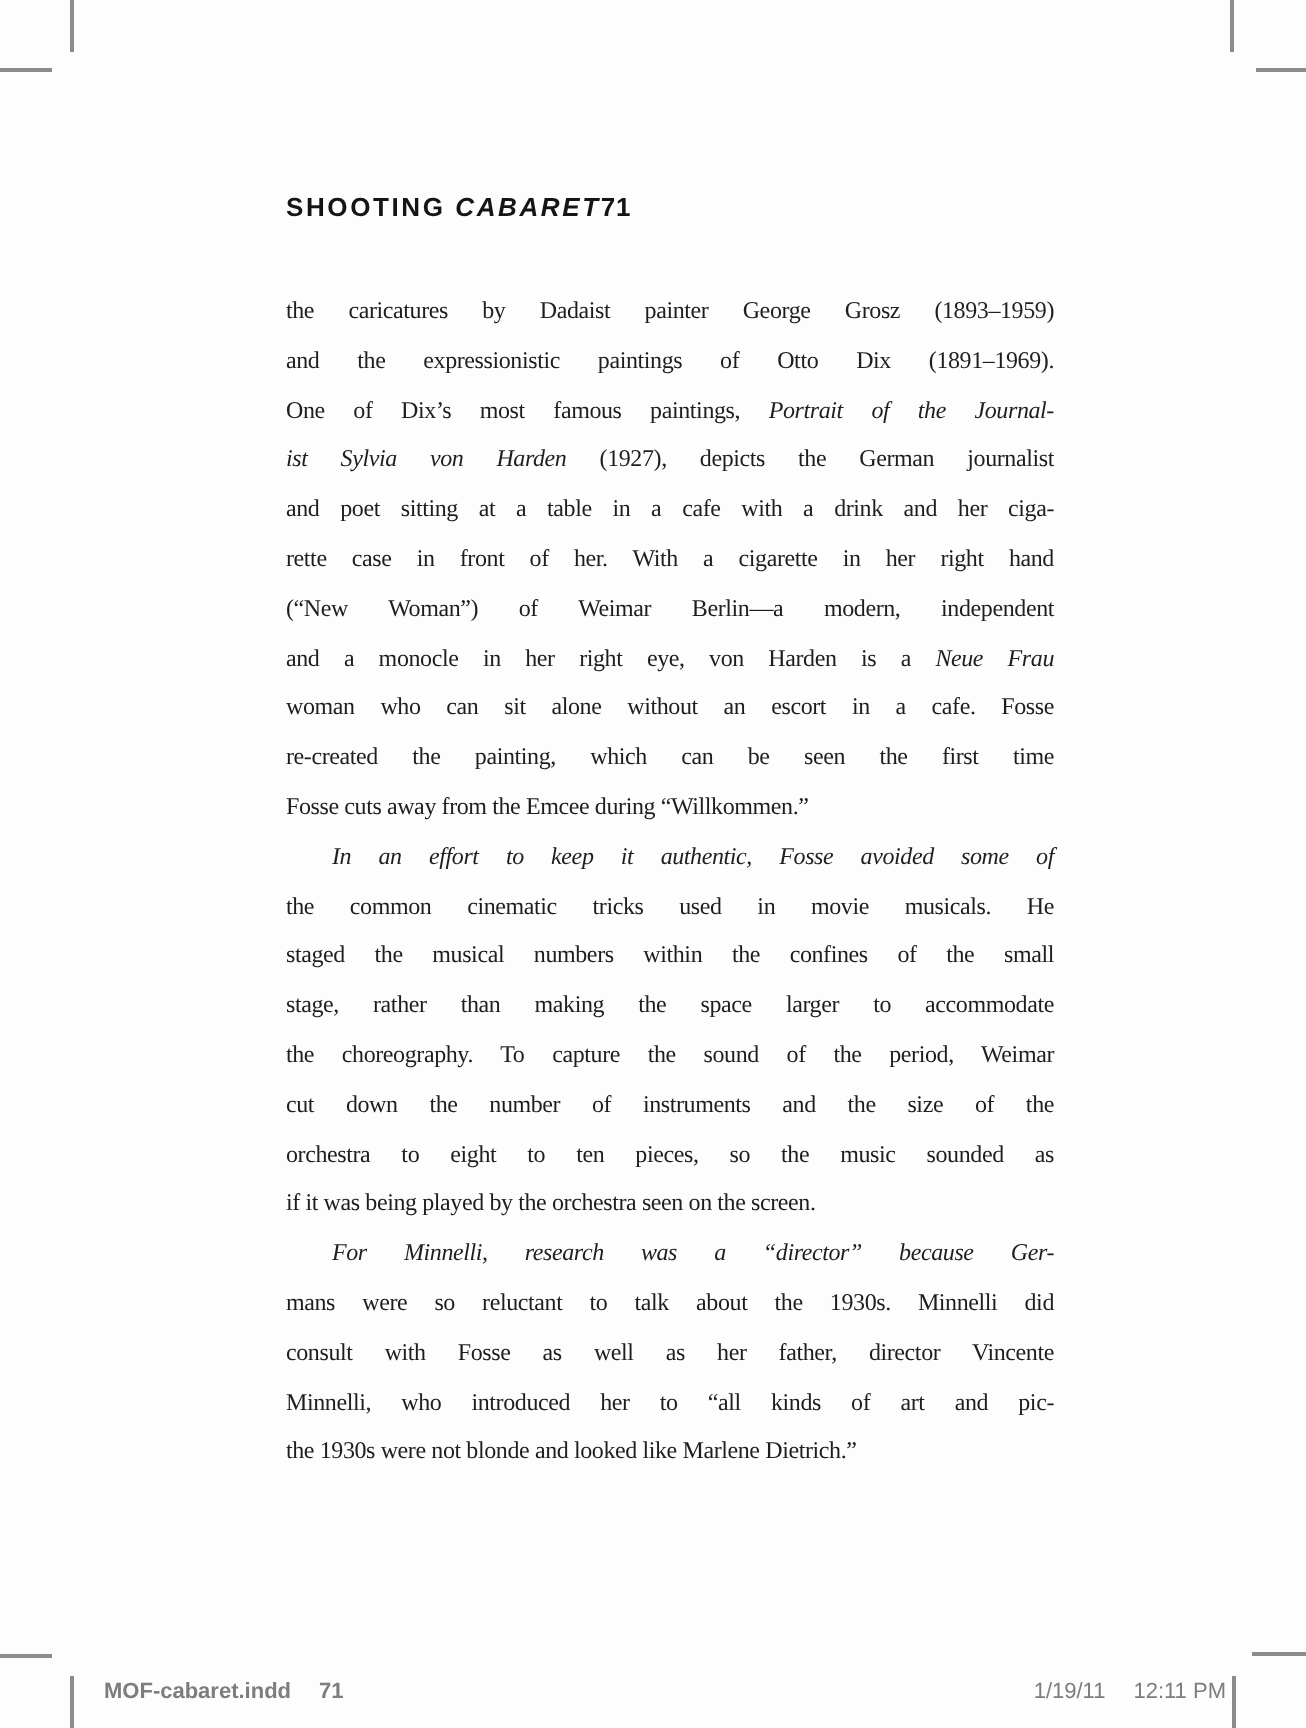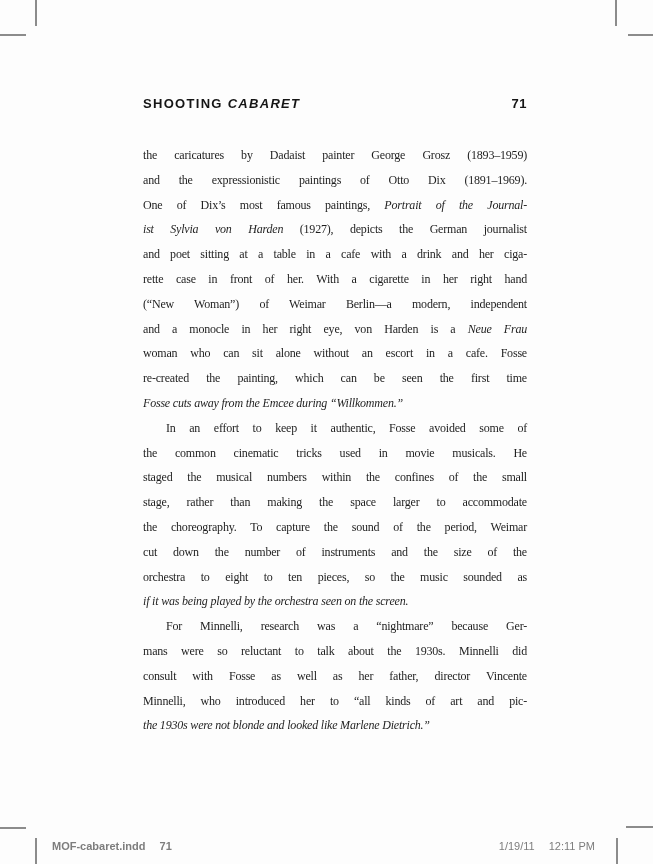--- a/index.html
+++ b/index.html
@@ -26,21 +26,21 @@
   .crop.br-h { left: 626px; top: 826px; width: 27px; height: 2px; }
   .crop.br-v { left: 616px; top: 838px; width: 2px;  height: 26px; }
 
   
   .running-head {
     position: absolute;
     left: 143px;
     top: 96px;
     width: 384px;
     display: flex;
-    justify-content: space-between;
+    justify-content: flex-start;
     align-items: baseline;
     font-family: "Liberation Sans", "DejaVu Sans", sans-serif;
     font-weight: 700;
     font-size: 13px;
     letter-spacing: 1.3px;
     color: var(--header_text, #151515);
   }
   .running-head .folio { letter-spacing: 0.5px; }
   .it { font-style: italic; }
 
@@ -56,38 +56,38 @@
     color: var(--text, #1e1e1e);
   }
   .body-text .line {
     text-align: justify;
     text-align-last: justify;
     white-space: nowrap;
     height: 24.8px;
   }
   .body-text .line.last {
     text-align-last: left;
-    font-style: italic;
   }
   .body-text .line.indent {
     text-indent: 23px;
+    font-style: italic;
   }
 
   
   .slug {
     position: absolute;
     left: 0;
     top: 840px;
     width: 653px;
     font-family: "Liberation Sans", "DejaVu Sans", sans-serif;
     font-size: 11px;
     color: var(--footer_text, #7d7d7d);
   }
   .slug .slug-left  { position: absolute; left: 52px;  top: 0; font-weight: bold; }
-  .slug .slug-right { position: absolute; right: 58px; top: 0; text-align: center; margin-left: 32px; }
+  .slug .slug-right { position: absolute; right: 40px; top: 0; text-align: center; margin-left: 32px; }
   .slug .gap { display: inline-block; width: 14px; }
 </style>
 </head>
 <body>
 
 <div class="page">
 
   <div class="crop tl-v"></div>
   <div class="crop tl-h"></div>
   <div class="crop tr-v"></div>
@@ -115,21 +115,21 @@
       <div class="line"><span>re-created the painting, which can be seen the first time</span></div>
       <div class="line last"><span>Fosse cuts away from the Emcee during “Willkommen.”</span></div>
       <div class="line indent"><span>In an effort to keep it authentic, Fosse avoided some of</span></div>
       <div class="line"><span>the common cinematic tricks used in movie musicals. He</span></div>
       <div class="line"><span>staged the musical numbers within the confines of the small</span></div>
       <div class="line"><span>stage, rather than making the space larger to accommodate</span></div>
       <div class="line"><span>the choreography. To capture the sound of the period, Weimar</span></div>
       <div class="line"><span>cut down the number of instruments and the size of the</span></div>
       <div class="line"><span>orchestra to eight to ten pieces, so the music sounded as</span></div>
       <div class="line last"><span>if it was being played by the orchestra seen on the screen.</span></div>
-      <div class="line indent"><span>For Minnelli, research was a “nightmare” because Ger-</span></div>
+      <div class="line indent"><span>For Minnelli, research was a “director” because Ger-</span></div>
       <div class="line"><span>mans were so reluctant to talk about the 1930s. Minnelli did</span></div>
       <div class="line"><span>consult with Fosse as well as her father, director Vincente</span></div>
       <div class="line"><span>Minnelli, who introduced her to “all kinds of art and pic-</span></div>
       <div class="line last"><span>the 1930s were not blonde and looked like Marlene Dietrich.”</span></div>
     </div>
 
   <div class="slug">
     <span class="slug-left"><span>MOF-cabaret.indd</span><span class="gap"></span><span>71</span></span>
     <span class="slug-right"><span>1/19/11</span><span class="gap"></span><span>12:11 PM</span></span>
   </div>

